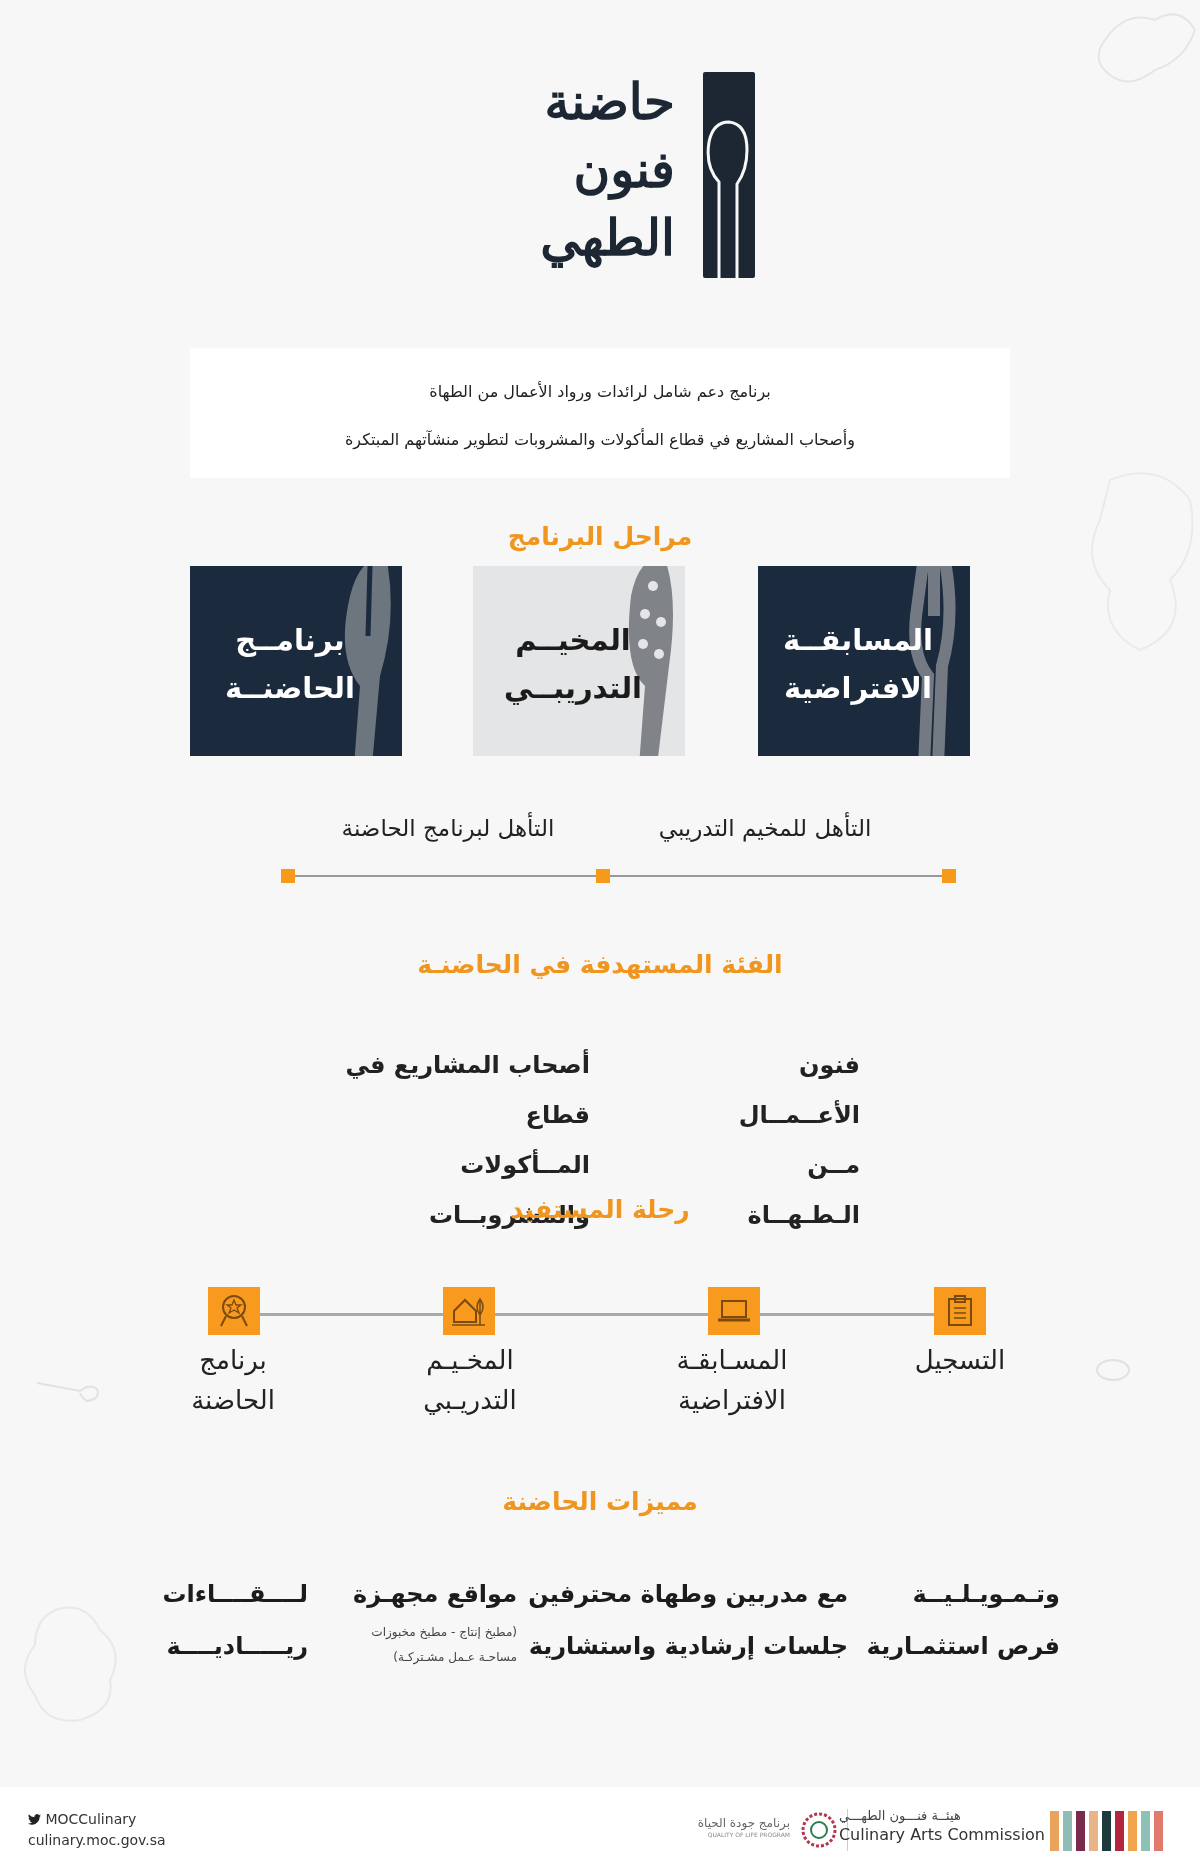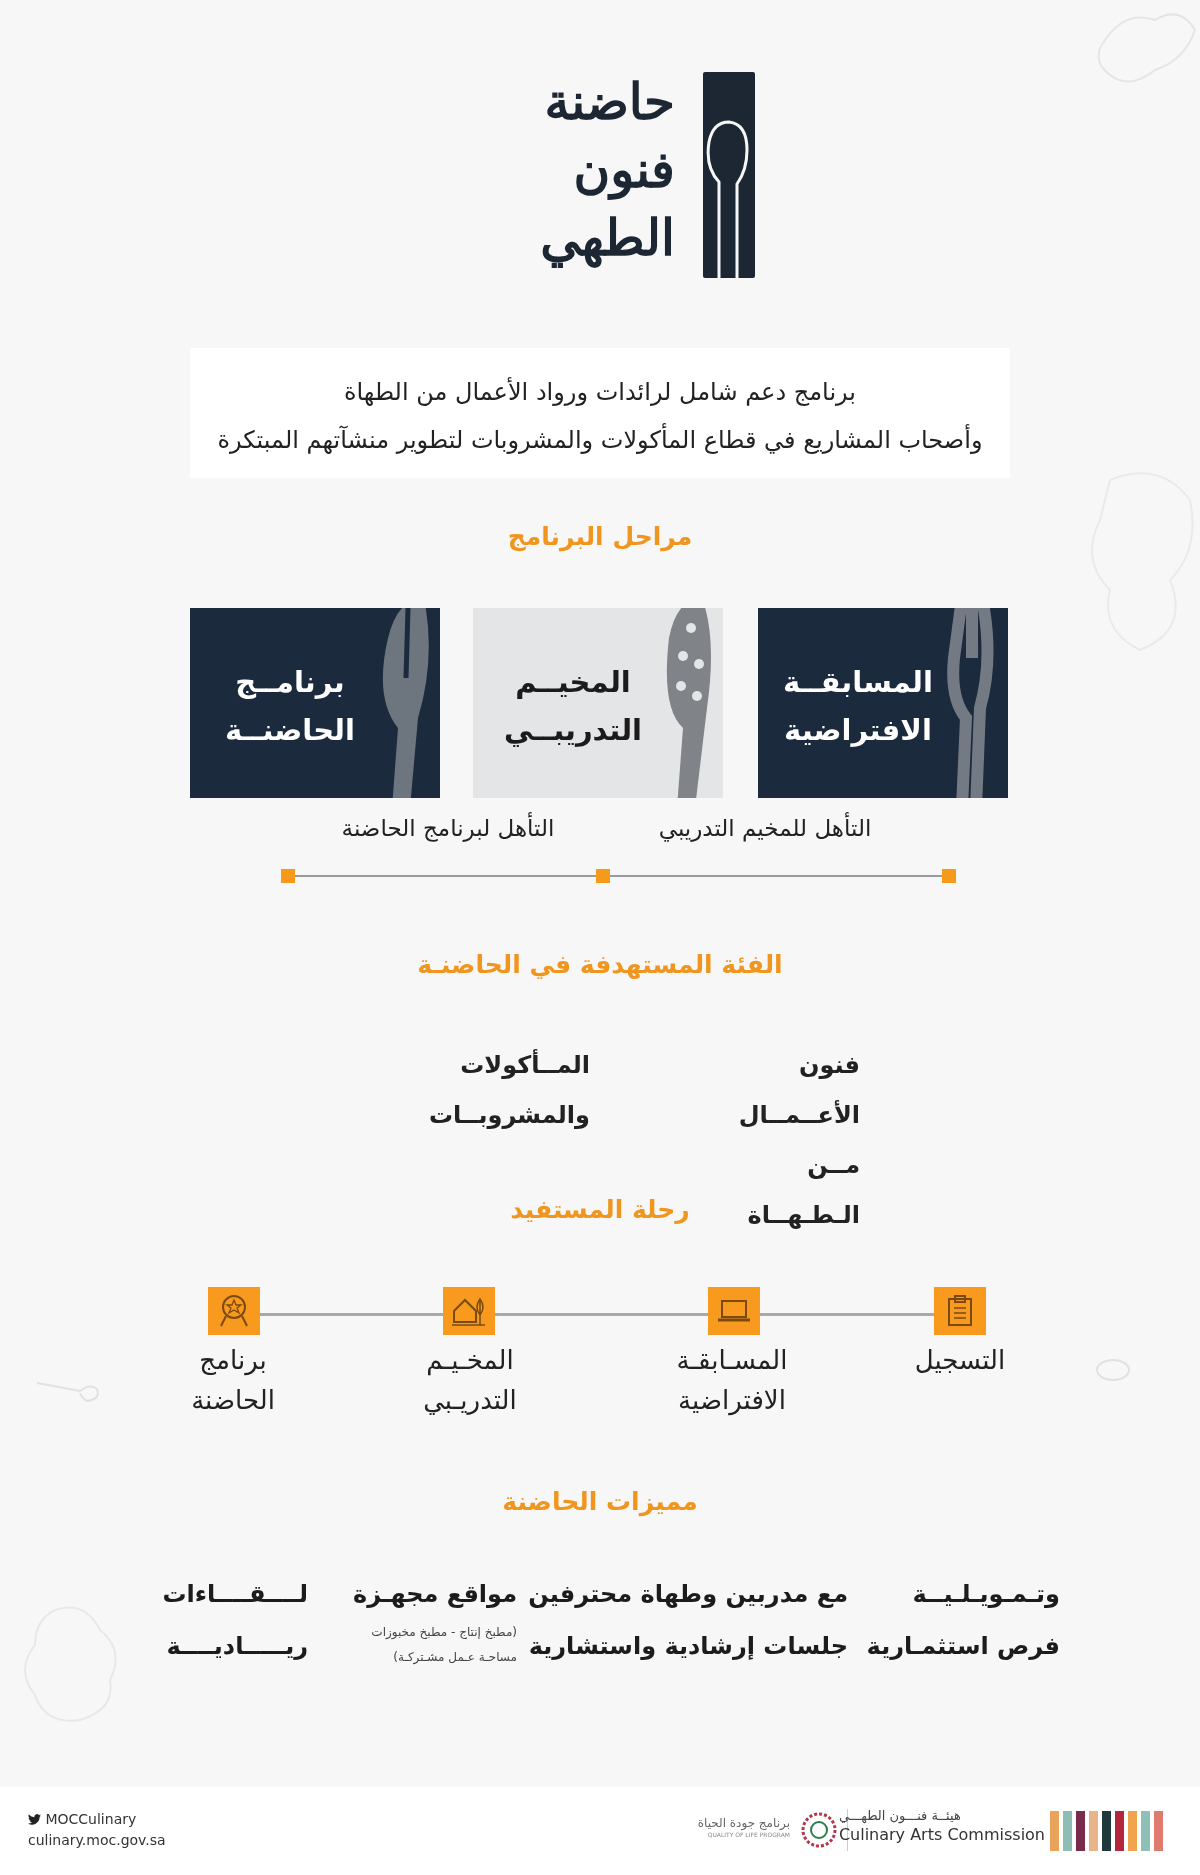--- a/index.html
+++ b/index.html
@@ -8,26 +8,26 @@
   .deco { position: absolute; opacity: 0.55; }
 
   
   #logo { position: absolute; left: 445px; top: 68px; width: 310px; height: 215px; }
   #logo .words { position: absolute; left: 0; top: 0; width: 230px; text-align: right; }
   #logo .words div { font-family: Liberation Serif, serif; font-weight: bold; color: #1d2733; font-size: 50px; line-height: 68px; letter-spacing: 2px; }
   #logo .mark { position: absolute; right: 0; top: 4px; width: 52px; height: 206px; background: #1d2733; border-radius: 2px; }
 
   
   #intro { position: absolute; left: 190px; top: 348px; width: 820px; height: 130px; background: #ffffff; text-align: center; padding-top: 20px; }
-  #intro p { font-size: 24px; line-height: 48px; color: #222; }
+  #intro p { font-size: 16px; line-height: 48px; color: #222; }
 
   .section-title { position: absolute; left: 0; width: 1200px; text-align: center; color: #f0961e; font-weight: bold; font-size: 25px; }
 
   
-  .card { position: absolute; top: 608px; width: 250px; height: 190px; overflow: hidden; }
+  .card { position: absolute; top: 566px; width: 212px; height: 190px; overflow: hidden; }
   .card.dark { background: #1b2a3d; color: #ffffff; }
   .card.light { background: #e4e5e6; color: #1b1b1b; }
   .card .utensil { position: absolute; right: 6px; top: -10px; width: 70px; height: 210px; }
   .card .label { position: absolute; left: 20px; width: 160px; top: 50px; text-align: center; font-weight: bold; font-size: 29px; line-height: 48px; }
 
   .qual-label { position: absolute; top: 815px; font-size: 23px; color: #222; text-align: center; }
   #stage-line { position: absolute; left: 287px; top: 875px; width: 662px; height: 2px; background: #9a9a9a; }
   .sq { position: absolute; width: 14px; height: 14px; background: #f59a1b; top: 869px; }
 
   
@@ -135,20 +135,21 @@
 <div class="sq" style="left:281px"></div>
 <div class="sq" style="left:596px"></div>
 <div class="sq" style="left:942px"></div>
 
 <div class="section-title" style="top:950px">الفئة المستهدفة في الحاضنـة</div>
 <div class="target-item" style="left:690px;width:170px">
   <div>فنون الأعــمــال</div>
   <div>مــن الـطـهــاة</div>
 </div>
 <div class="target-item" style="left:330px;width:260px">
+  <div>أصحاب المشاريع في قطاع</div>
   <div>المــأكولات والمشروبــات</div>
 </div>
 
 <div class="section-title" style="top:1195px">رحلة المستفيد</div>
 <div id="journey-line"></div>
 
 <div class="jnode" style="left:934px">
   <svg width="26" height="32" viewBox="0 0 26 32">
     <rect x="2" y="4" width="22" height="26" fill="none" stroke="#7a4a10" stroke-width="2"></rect>
     <rect x="8" y="1" width="10" height="6" fill="none" stroke="#7a4a10" stroke-width="2"></rect>

